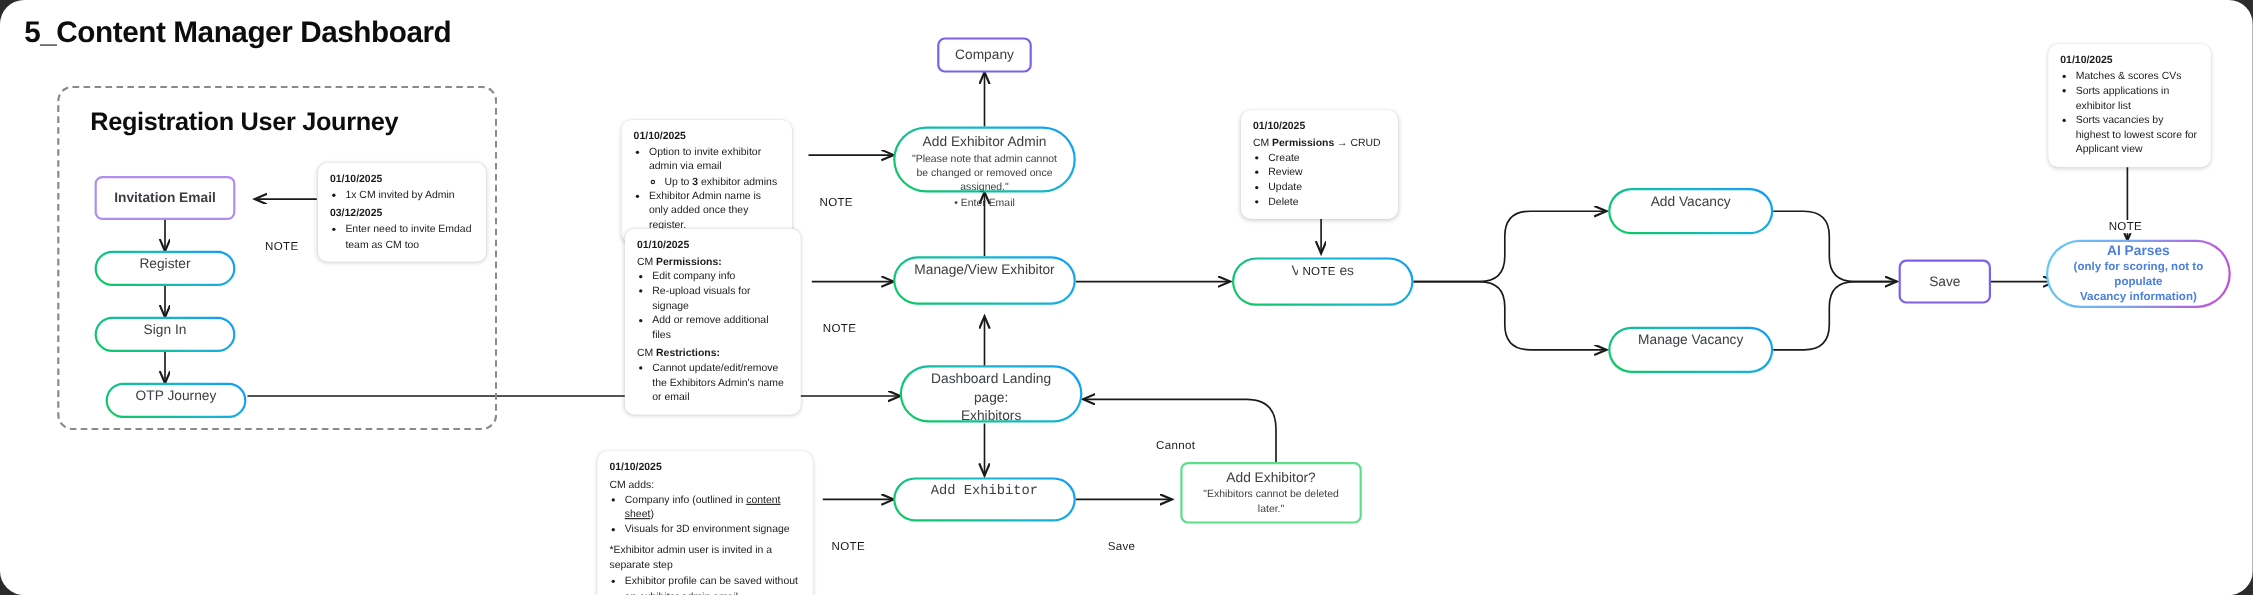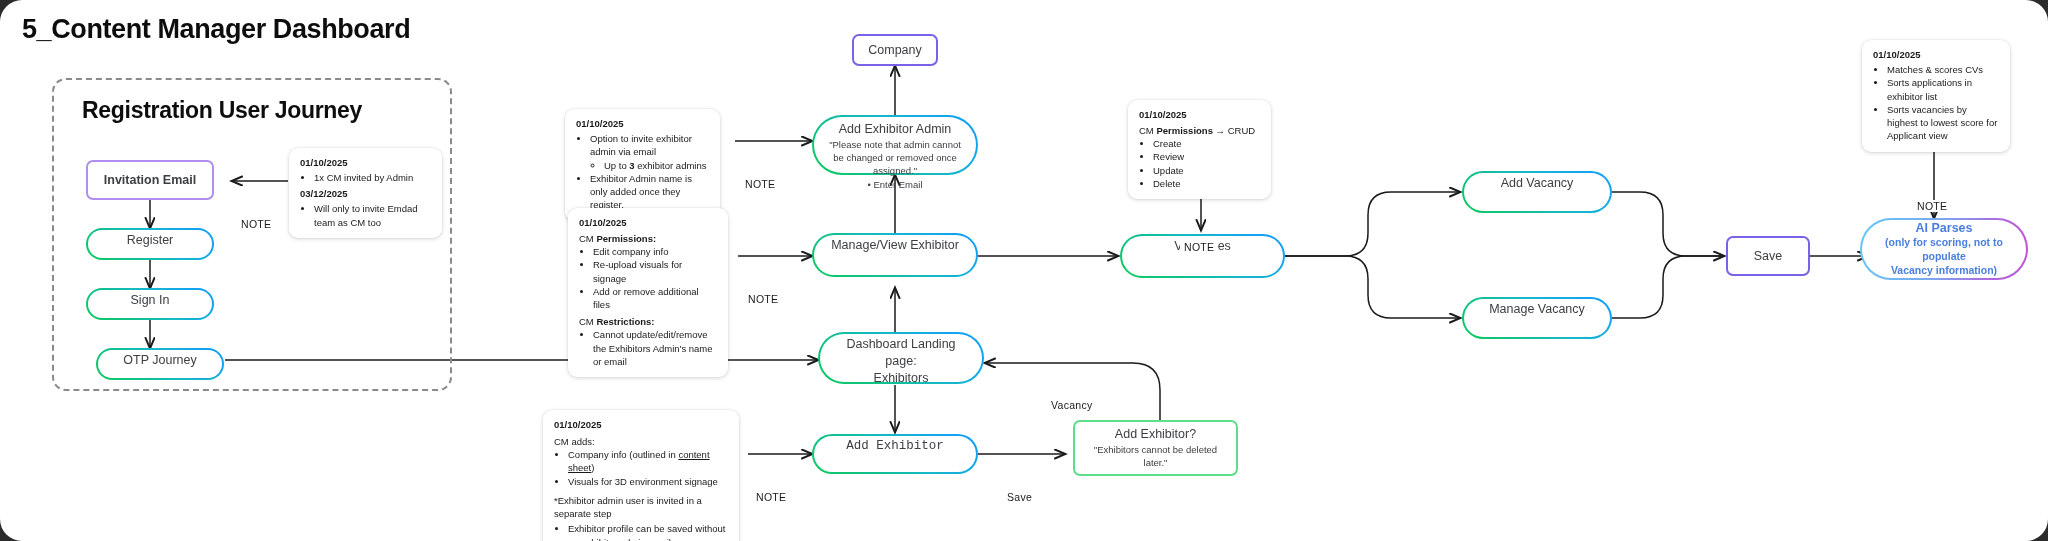--- a/index.html
+++ b/index.html
@@ -211,30 +211,30 @@
         </div>
     </div>
 
     <div class="elabel" style="left:237px;top:174px;">NOTE</div>
     <div class="elabel" style="left:741px;top:134px;">NOTE</div>
     <div class="elabel" style="left:744px;top:249px;">NOTE</div>
     <div class="elabel" style="left:752px;top:447px;">NOTE</div>
     <div class="elabel" style="left:1180px;top:197px;">NOTE</div>
     <div class="elabel" style="left:1913px;top:156px;">NOTE</div>
     <div class="elabel" style="left:1003px;top:447px;">Save</div>
-    <div class="elabel" style="left:1047px;top:355px;">Vacancy</div>
+    <div class="elabel" style="left:1047px;top:355px;">Cannot</div>
 
     <div class="note-card" style="left:289px;top:148px;width:153px;">
       <div class="date">01/10/2025</div>
       <ul>
           <li>1x CM invited by Admin</li>
         </ul>
       <div class="date" style="margin-top:4px">03/12/2025</div>
       <ul>
-          <li>Will only to invite Emdad team as CM too</li>
+          <li>Enter need to invite Emdad team as CM too</li>
         </ul>
     </div>
 
     <div class="note-card" style="left:565px;top:109px;width:155px;">
       <div class="date">01/10/2025</div>
       <ul>
         <li>Option to invite exhibitor admin via email</li>
         <ul>
             <li>Up to <b>3</b> exhibitor admins</li>
           </ul>

